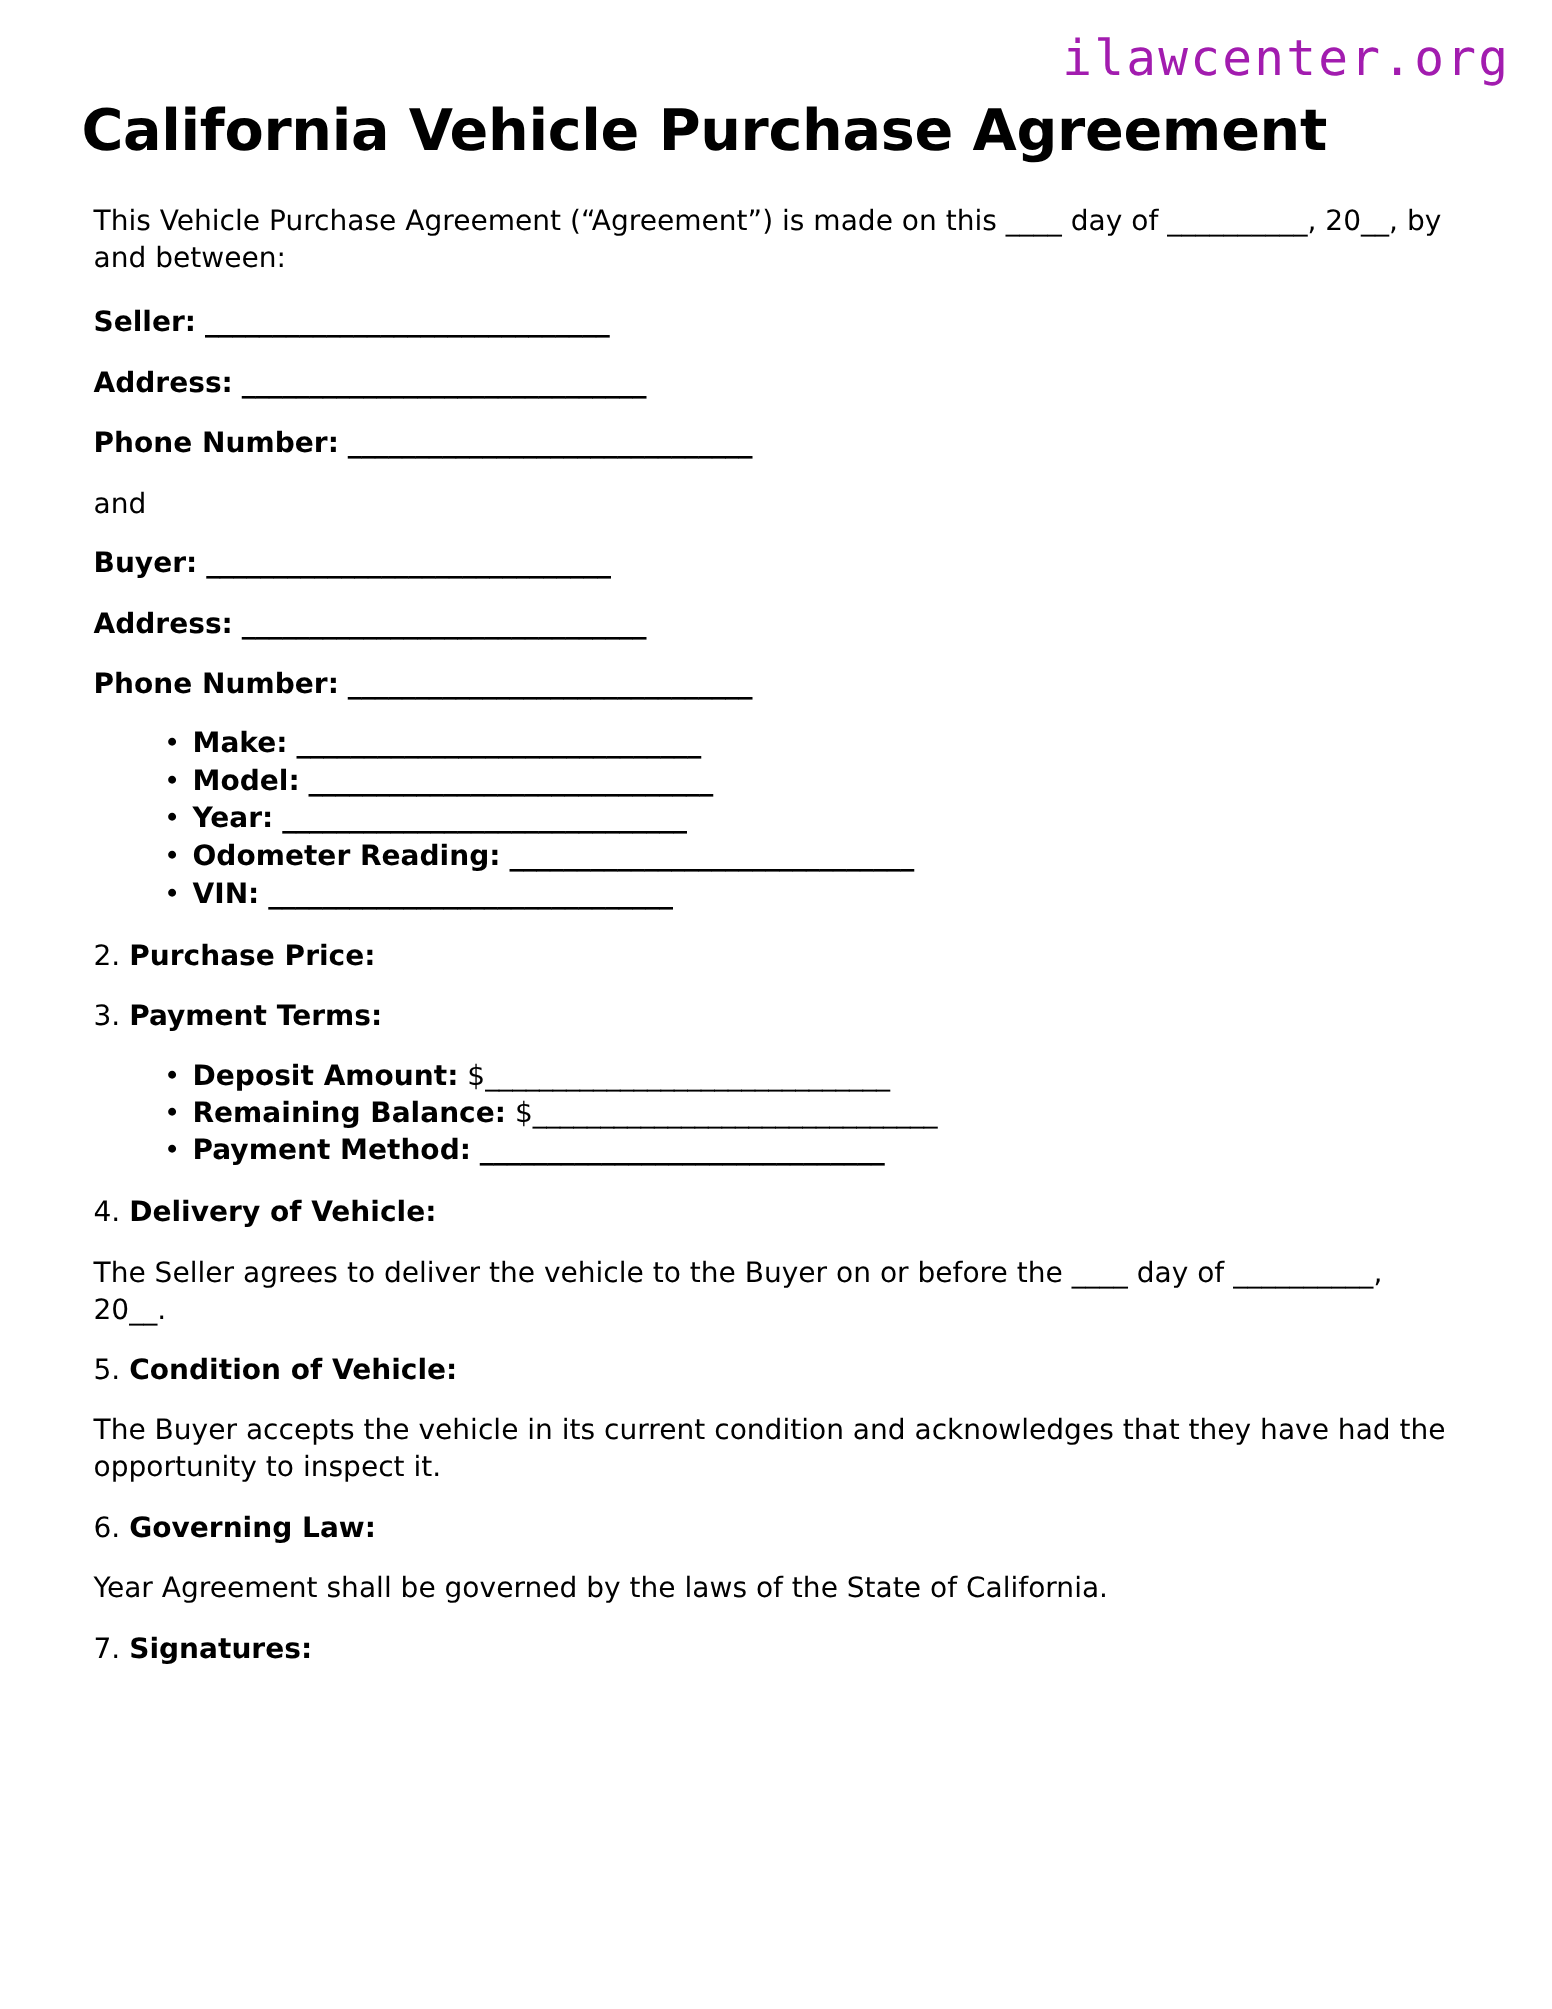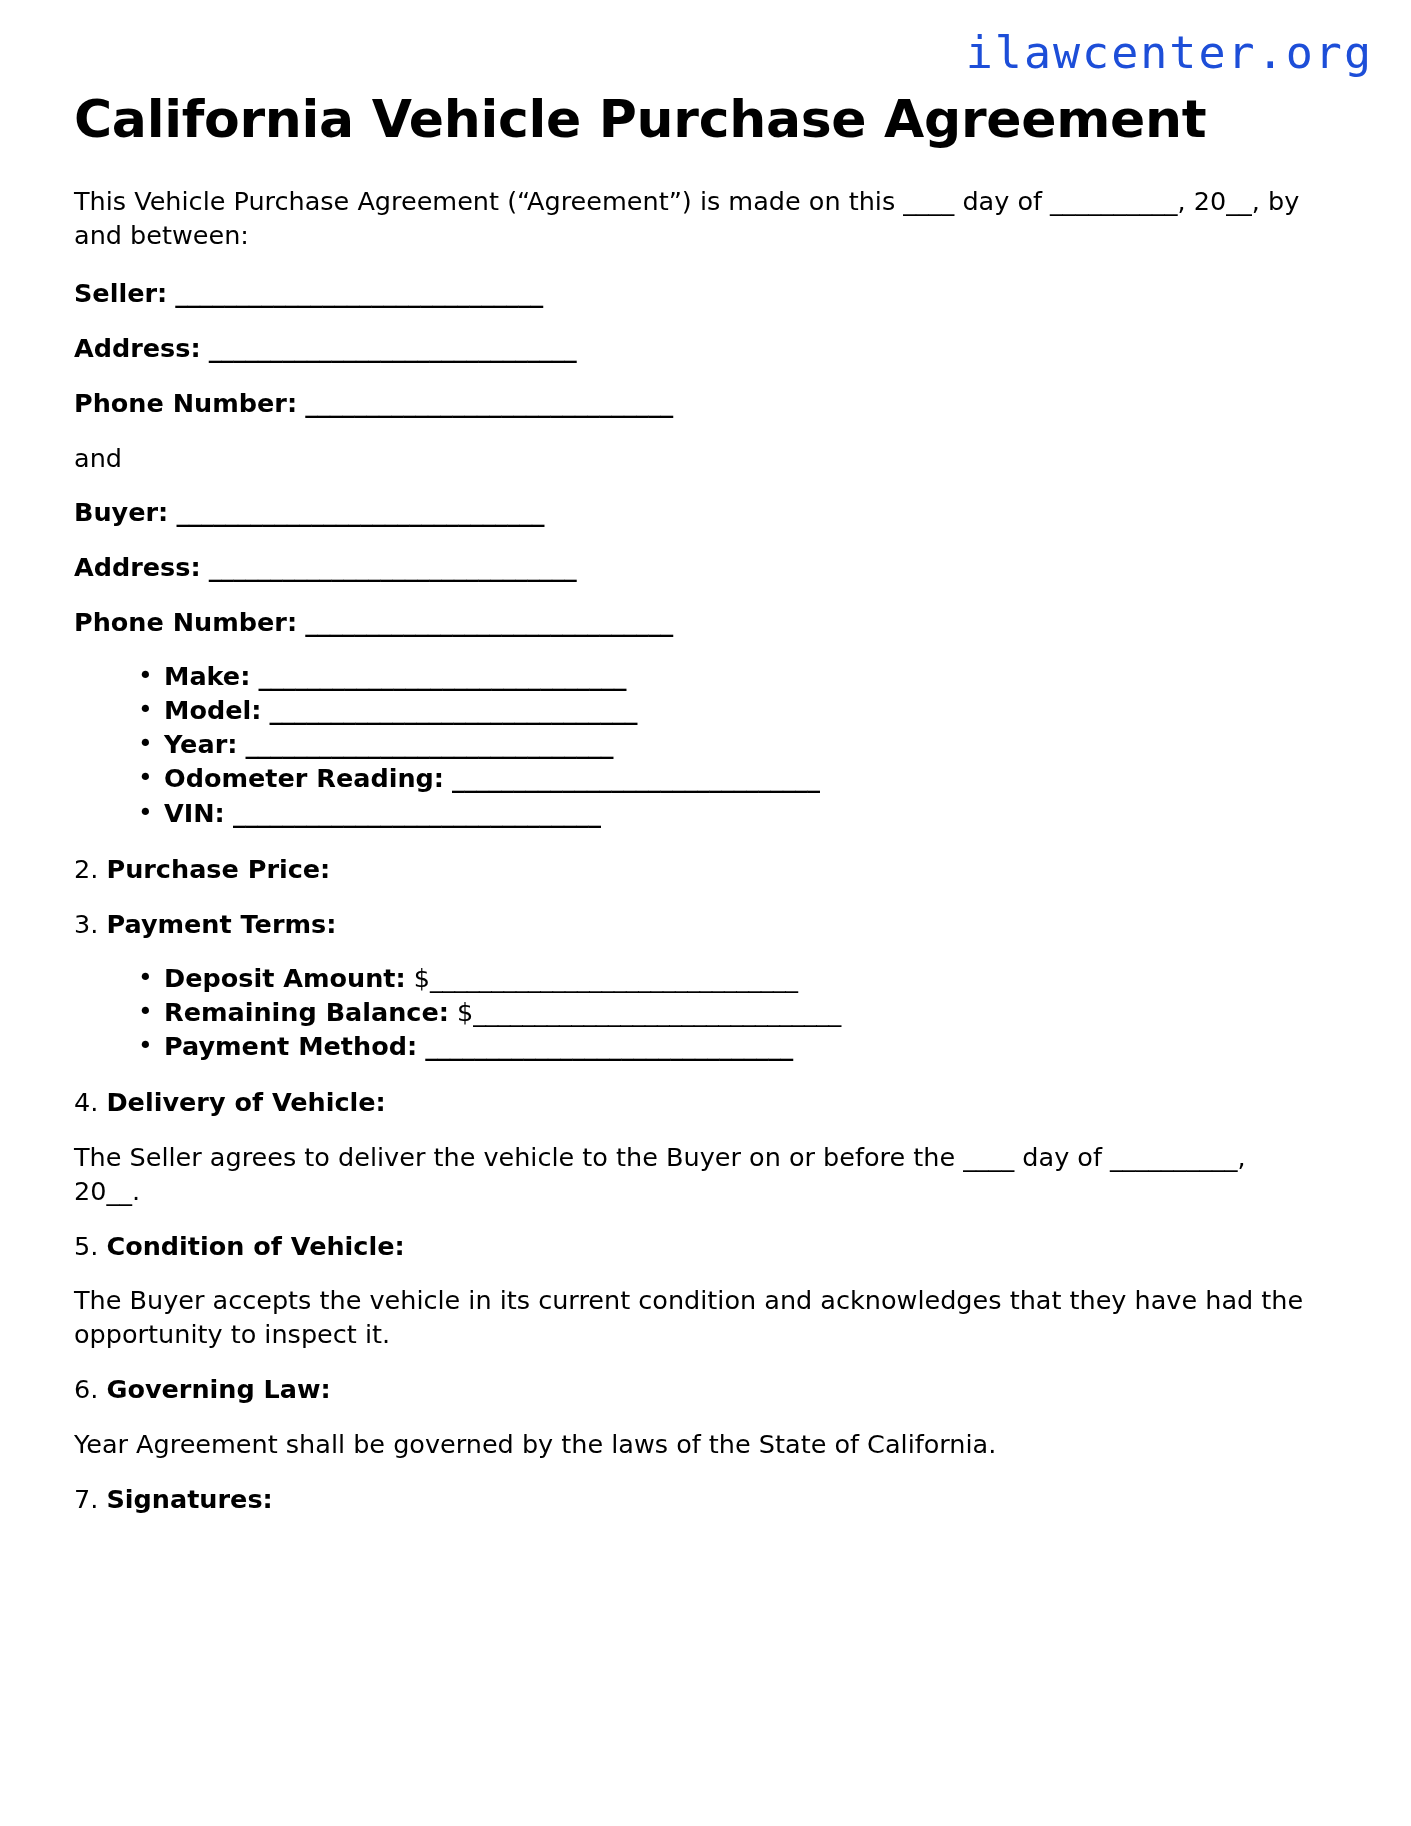--- a/index.html
+++ b/index.html
@@ -23,21 +23,21 @@
     box-sizing: border-box;
     padding: 0;
   }
   .watermark {
     position: absolute;
     top: 30px;
     right: 38px;
     font-family: "DejaVu Sans Mono", monospace;
     font-size: 45px;
     letter-spacing: 2px;
-    color: #1d4ed8;
+    color: #a21caf;
     white-space: nowrap;
     line-height: 1;
   }
   .content {
     position: absolute;
     left: 74px;
     top: 0;
     width: 1240px;
   }
   h1.doc-title {
@@ -48,21 +48,21 @@
     line-height: 1.15;
     letter-spacing: -0.3px;
     position: absolute;
     top: 90px;
     left: 0;
     white-space: nowrap;
   }
   .body-block {
     position: absolute;
     top: 185px;
-    left: 0;
+    left: 11px;
     width: 1230px;
     font-size: 25.5px;
     line-height: 1.33;
   }
   p.para {
     margin: 0 0 24px 0;
     padding: 0;
   }
   p.para.tight {
     margin-bottom: 21px;

